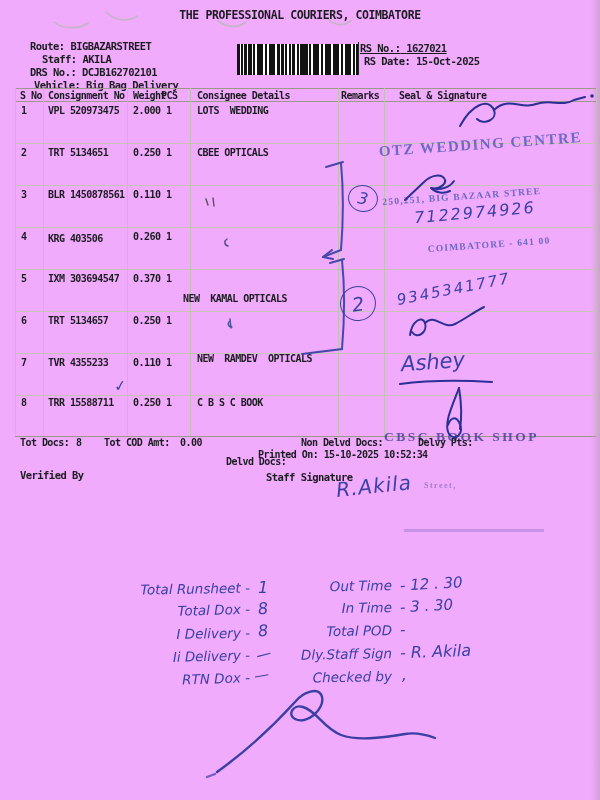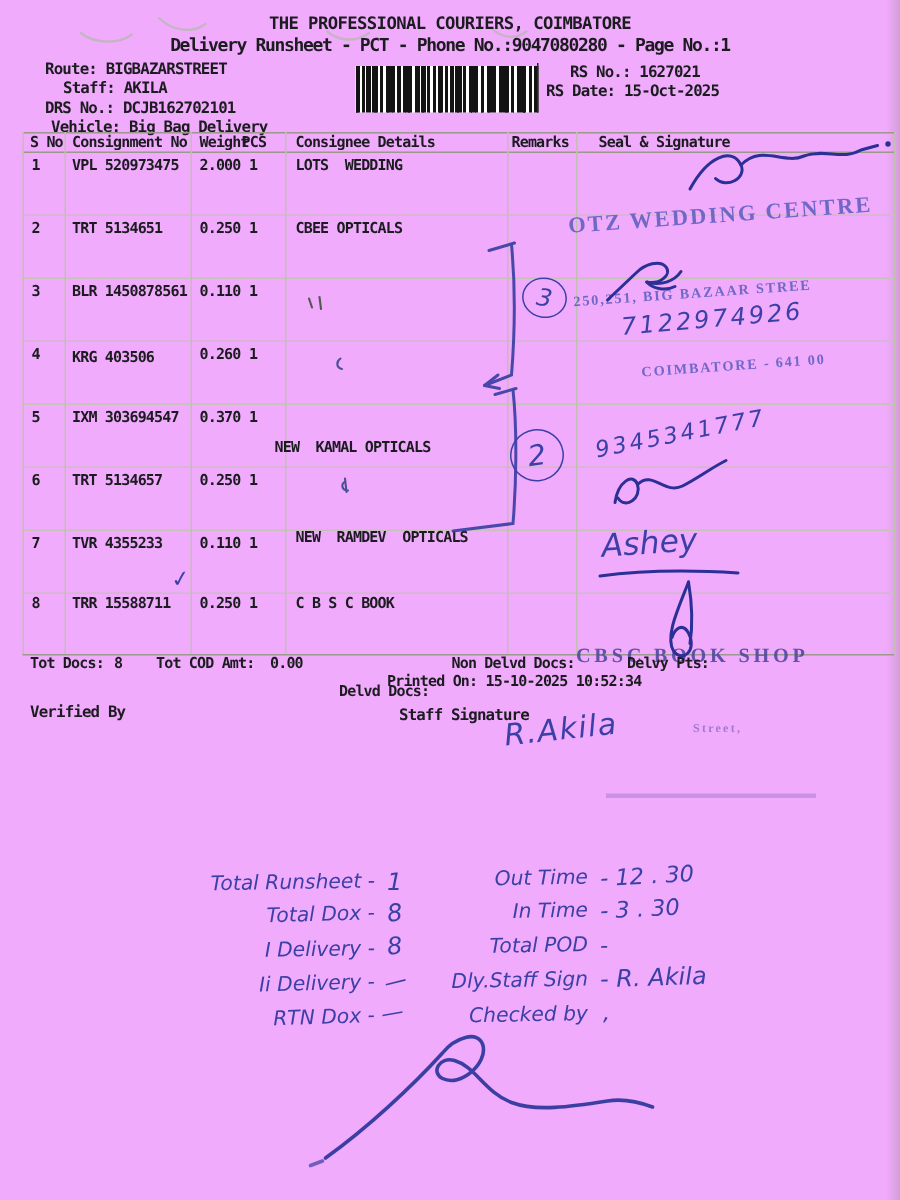--- a/index.html
+++ b/index.html
@@ -42,30 +42,29 @@
   <svg class="abs" style="left:40px;top:4px;" width="300" height="32">
     <g fill="none" stroke="#b9b8b4" stroke-width="1.6" stroke-linecap="round" opacity="0.8">
       <path d="M14,18 C 24,26 40,25 48,19"></path>
       <path d="M66,8 C 74,16 88,19 97,12"></path>
       <path d="M178,17 C 187,24 198,24 206,18"></path>
       <path d="M288,15 C 295,22 304,22 311,17"></path>
     </g>
   </svg>
 
   <div class="print t11 center" style="top:8px;">THE PROFESSIONAL COURIERS, COIMBATORE</div>
-  <div class="print t12 center" style="top:23px;">Delivery Runsheet - PCT - Phone No.:9047080280 - Page No.:1</div>
 
   <div class="print t105" style="left:30px;top:40px;"><span>Route:</span> <span>BIGBAZARSTREET</span></div>
   <div class="print t105" style="left:42px;top:53px;"><span>Staff:</span> <span>AKILA</span></div>
   <div class="print t105" style="left:30px;top:66px;"><span>DRS No.:</span> <span>DCJB162702101</span></div>
   <div class="print t105" style="left:34px;top:79px;"><span>Vehicle:</span> <span>Big Bag Delivery</span></div>
 
   <div class="barcode" style="left:237px;top:44px;width:122px;height:31px;"></div>
   <div class="vline" style="left:358px;top:42px;height:33px;background:#2a2a2a;"></div>
-  <div class="print t105" style="left:380px;top:42px;"><span>RS No.:</span> <span>1627021</span></div>
+  <div class="print t105" style="left:360px;top:42px;text-decoration:underline;"><span>RS No.:</span> <span>1627021</span></div>
   <div class="print t105" style="left:364px;top:55px;"><span>RS Date:</span> <span>15-Oct-2025</span></div>
 
   <div class="hline dark" style="left:15px;top:88px;width:581px;"></div>
   <div class="hline dark" style="left:15px;top:101px;width:581px;"></div>
   <div class="hline" style="left:15px;top:143px;width:581px;"></div>
   <div class="hline" style="left:15px;top:185px;width:581px;"></div>
   <div class="hline" style="left:15px;top:227px;width:581px;"></div>
   <div class="hline" style="left:15px;top:269px;width:581px;"></div>
   <div class="hline" style="left:15px;top:311px;width:581px;"></div>
   <div class="hline" style="left:15px;top:353px;width:581px;"></div>
@@ -199,21 +198,21 @@
     </g>
   </svg>
 
   <div class="hw" style="left:401px;top:350px;font-size:21px;transform:rotate(-4deg);">Ashey</div>
   <svg style="left:398px;top:378px;" width="100" height="10">
     <path d="M2,6 C 32,2 62,2 94,4" fill="none" stroke="#2b2f96" stroke-width="2" stroke-linecap="round"></path>
   </svg>
 
   <div class="stamp" style="left:384px;top:393px;color:rgba(80,72,158,.9);">
     <div style="font-size:13.5px;letter-spacing:2.5px;">CBSC BOOK SHOP</div>
-    <div style="font-size:8px;letter-spacing:1.5px;margin-left:78px;opacity:.55;">Street,</div>
+    <div style="font-size:8px;letter-spacing:1.5px;margin-left:40px;opacity:.55;">Street,</div>
     <div style="margin-top:3px;margin-left:20px;width:140px;height:3px;background:rgba(80,72,158,.25);"></div>
   </div>
 
   <svg style="left:435px;top:384px;" width="42" height="62">
     <g fill="none" stroke="#2b2f96" stroke-width="2" stroke-linecap="round">
       <path d="M24,4 C 18,20 8,40 14,50 C 20,58 30,50 24,38 C 20,31 15,35 13,41"></path>
       <path d="M24,4 C 26,16 27,32 25,45"></path>
     </g>
   </svg>
 

